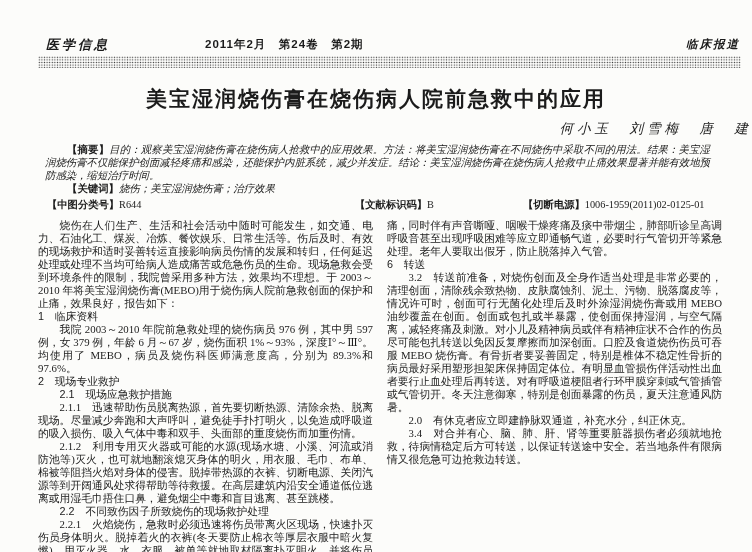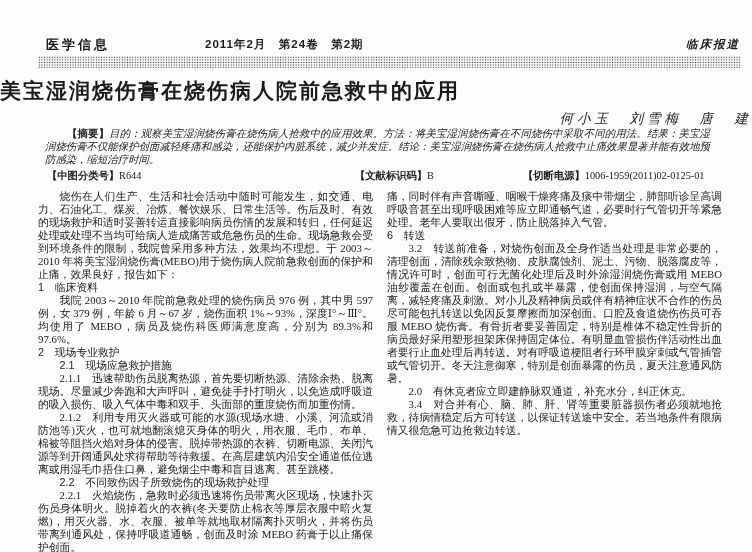--- a/index.html
+++ b/index.html
@@ -6,51 +6,51 @@
   html,body { background:#ffffff; }
   .page {
     width:752px; height:552px; overflow:hidden; position:relative;
     background:#fcfcfa; color:#1b1b1b;
     font-family:"Liberation Serif","DejaVu Serif",serif;
   }
   
   .running-head { position:relative; height:16px; margin:36px 12px 0 38px; }
   .rh-journal {
     position:absolute; left:8px; top:0;
-    font-weight:bold; font-size:13px; letter-spacing:3px;
+    font-style:italic; font-weight:bold; font-size:13px; letter-spacing:3px;
   }
   .rh-issue {
     position:absolute; left:167px; top:1px;
     font-family:"Liberation Sans","DejaVu Sans",sans-serif;
     font-weight:bold; font-size:11.5px; letter-spacing:1px;
   }
   .rh-column {
     position:absolute; right:0; top:1px;
     font-style:italic; font-weight:bold; font-size:11.5px; letter-spacing:2px;
   }
   
   .dot-rule {
     margin:4px 11px 0 38px; height:12px;
     background-image:radial-gradient(circle, #3a3a3a 0.7px, rgba(0,0,0,0) 0.9px);
     background-size:2.6px 2.6px;
   }
   .title {
-    margin-top:10px; text-align:left;
-    font-family:Liberation Serif, serif;
+    margin-top:20px; text-align:center;
+    font-family:Liberation Mono, monospace;
     font-weight:bold; font-size:21px; line-height:26px; letter-spacing:2px;
   }
   .authors {
     margin-top:6px; text-align:right;
     font-style:italic; font-size:13.5px; line-height:17px; letter-spacing:4px;
   }
   .abstract, .keywords {
     margin:0 42px 0 45px; font-size:10.4px; line-height:13px;
     text-align:justify; text-indent:22px;
   }
-  .abstract { }
+  .abstract { margin-top:6px; }
   .lbl {
     font-family:"Liberation Sans","DejaVu Sans",sans-serif;
     font-weight:bold; font-style:normal;
   }
   .kai { font-style:italic; }
   .meta-line {
     position:relative; height:14px; margin:3px 42px 0 45px;
     font-size:10.3px; line-height:14px; white-space:nowrap;
   }
   .meta-seg1 { position:absolute; left:2px; }
@@ -82,20 +82,21 @@
   </div>
 
   <div class="dot-rule"></div>
 
   <div class="title">美宝湿润烧伤膏在烧伤病人院前急救中的应用</div>
 
   <div class="authors">何小玉　刘雪梅　唐　建</div>
 
   <p class="abstract"><span class="lbl">【摘要】</span><span class="kai">目的：观察美宝湿润烧伤膏在烧伤病人抢救中的应用效果。方法：将美宝湿润烧伤膏在不同烧伤中采取不同的用法。结果：美宝湿润烧伤膏不仅能保护创面减轻疼痛和感染，还能保护内脏系统，减少并发症。结论：美宝湿润烧伤膏在烧伤病人抢救中止痛效果显著并能有效地预防感染，缩短治疗时间。</span></p>
 
+  <p class="keywords"><span class="lbl">【关键词】</span><span class="kai">烧伤；美宝湿润烧伤膏；治疗效果</span></p>
 
   <div class="meta-line">
     <span class="meta-seg1"><span class="lbl">【中图分类号】</span><span>R644</span></span>
     <span class="meta-seg2"><span class="lbl">【文献标识码】</span><span>B</span></span>
     <span class="meta-seg3"><span class="lbl">【切断电源】</span><span>1006-1959(2011)02-0125-01</span></span>
   </div>
 
   <div class="columns">
 
     <div class="col">

